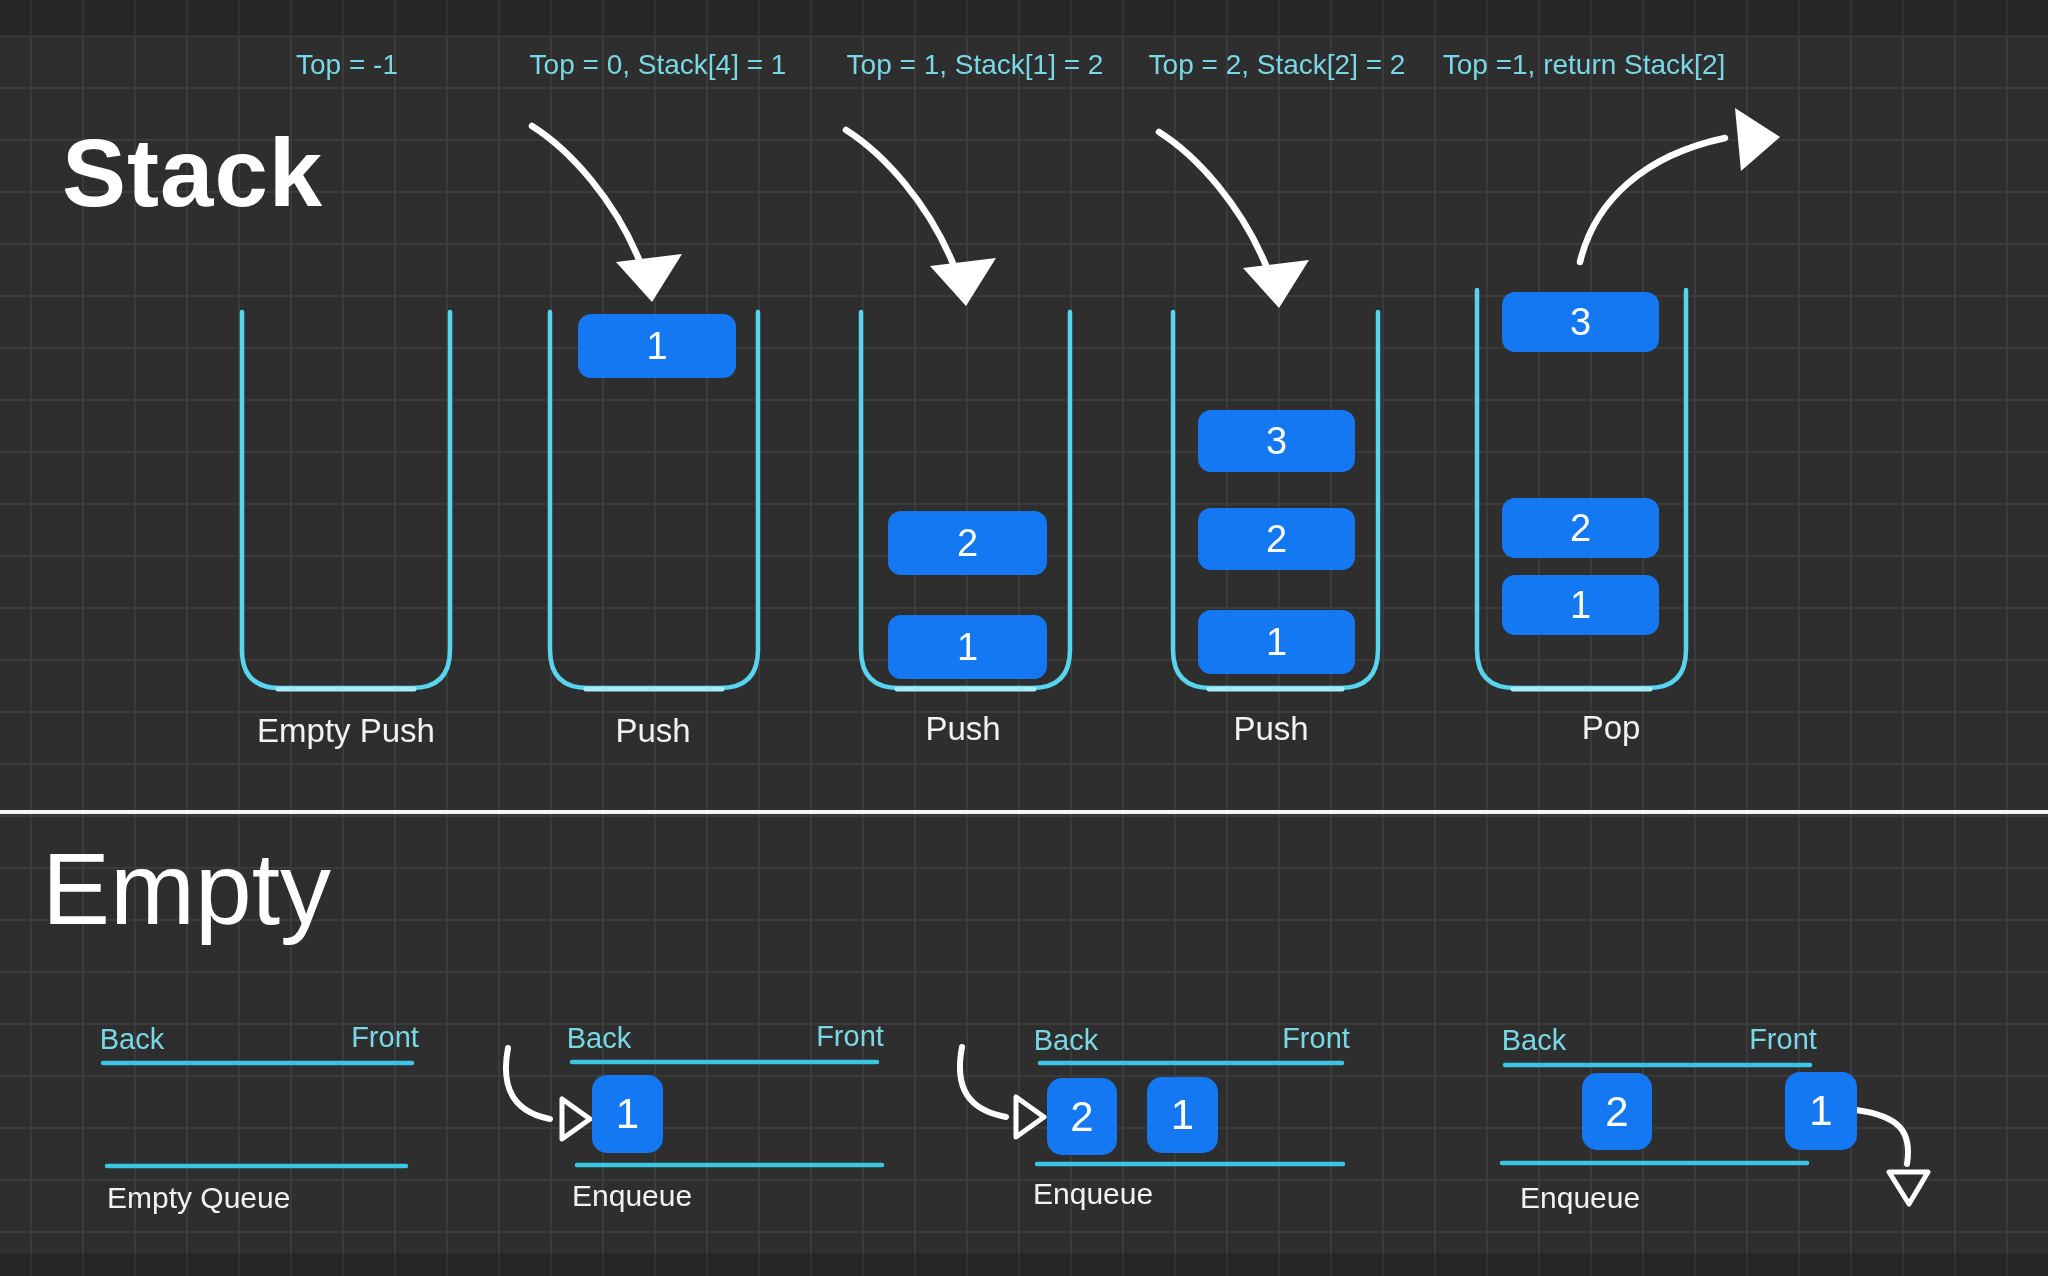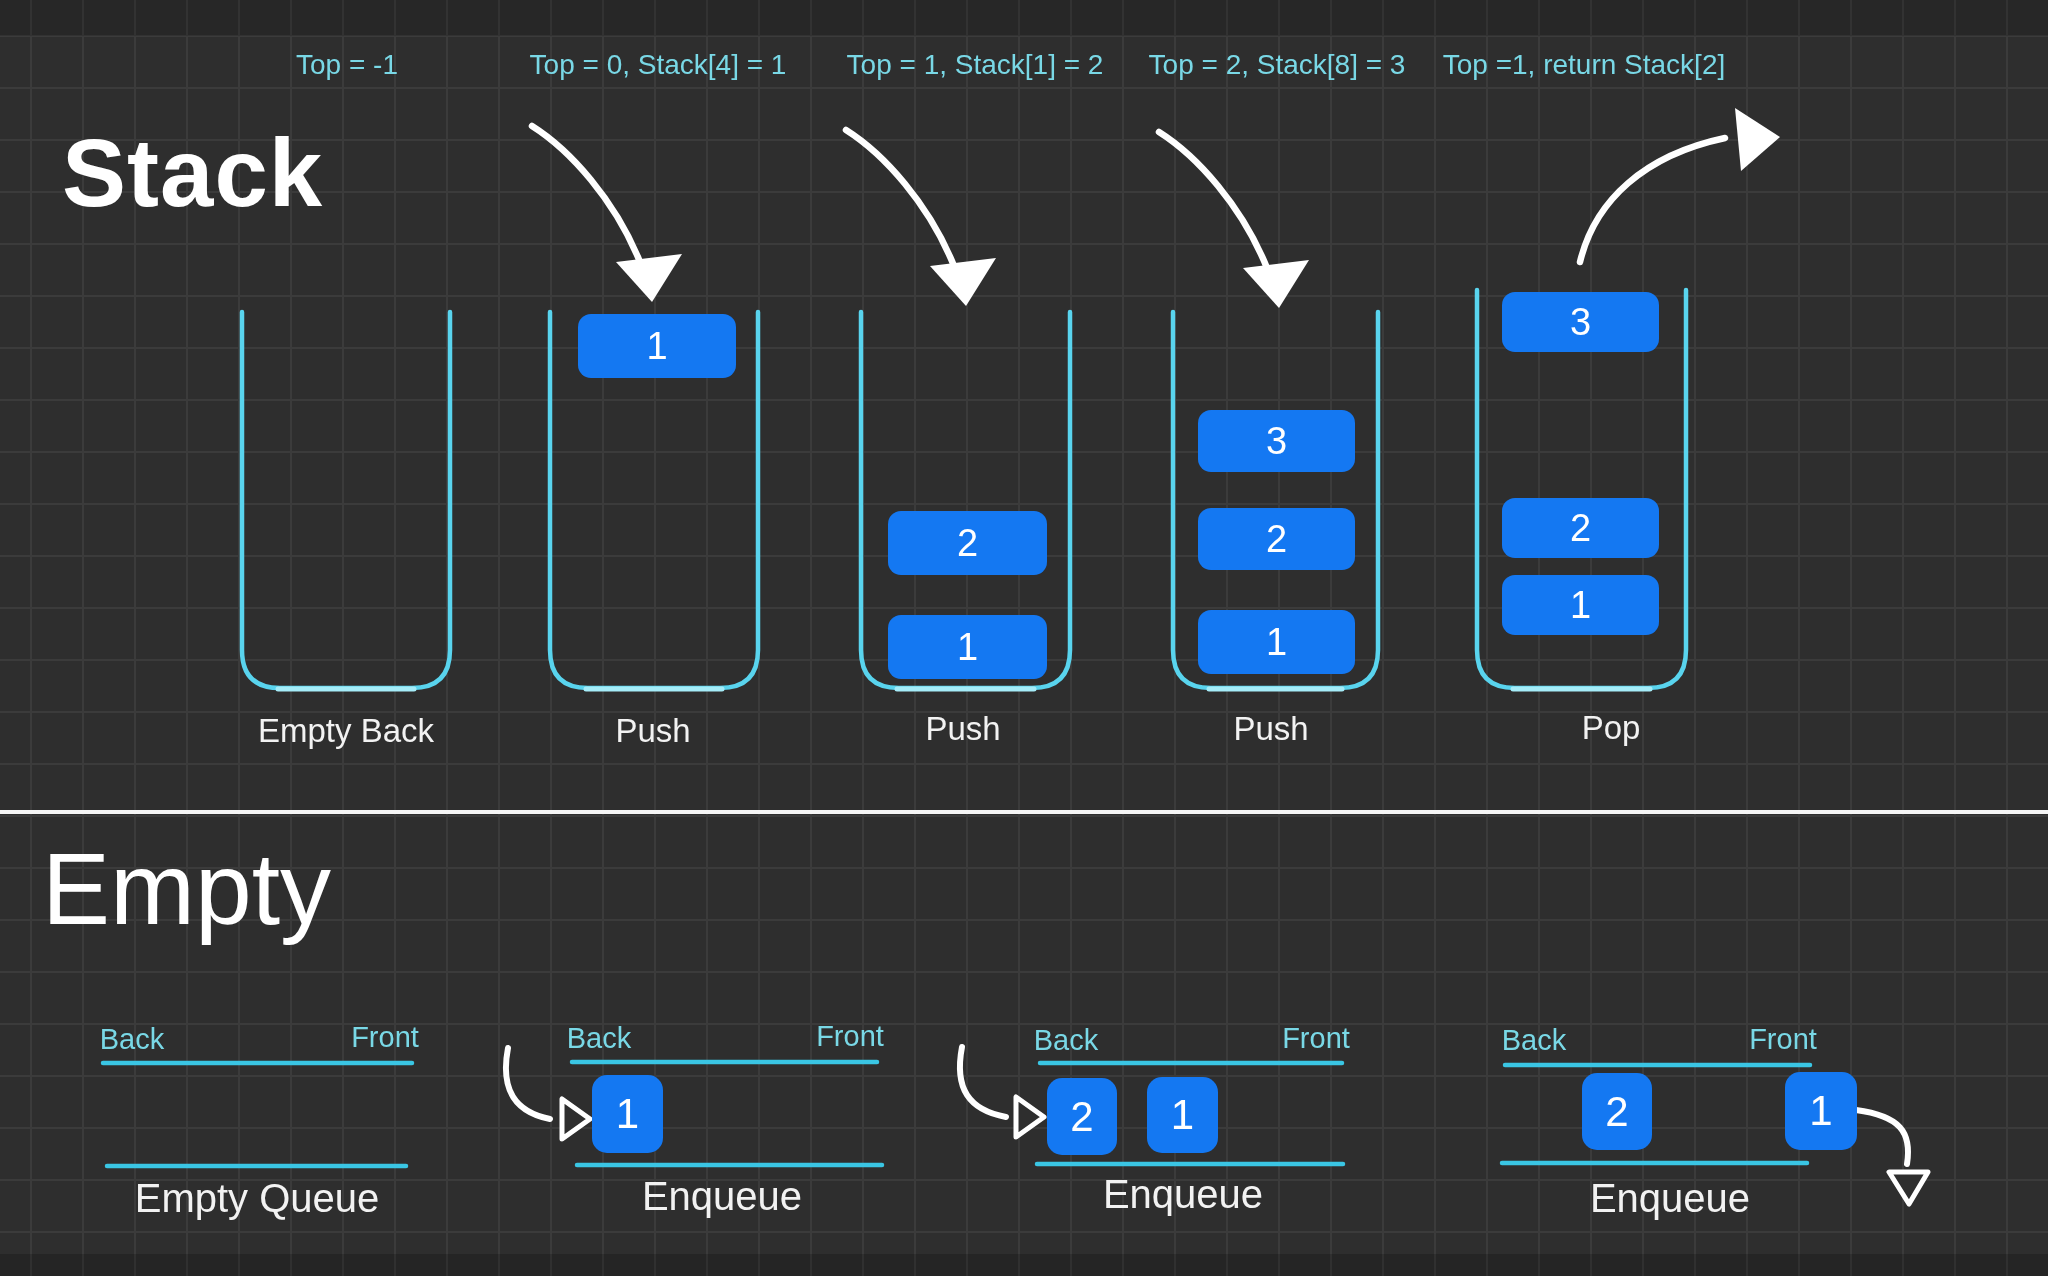--- a/index.html
+++ b/index.html
@@ -14,21 +14,21 @@
     font-family:"Liberation Sans", sans-serif;
     color:#ffffff;
   }
   .abs{position:absolute;}
   .band-top{left:0;top:0;width:2048px;height:36px;background:rgba(0,0,0,0.14);}
   .band-bottom{left:0;bottom:0;width:2048px;height:22px;background:rgba(0,0,0,0.18);}
   .title{font-weight:bold;font-size:96px;line-height:1;letter-spacing:1px;}
   .title2{font-weight:normal;font-size:102px;line-height:1;}
   .annot{font-size:28px;color:#79d8e6;width:340px;text-align:center;line-height:34px;}
   .caption{font-size:33px;color:#f2f2f2;width:300px;text-align:center;line-height:38px;}
-  .qcaption{font-size:40px;color:#f2f2f2;width:300px;text-align:center;line-height:36px;}
+  .qcaption{font-size:30px;color:#f2f2f2;width:300px;line-height:36px;}
   .qlabel{font-size:29px;color:#79d8e6;width:140px;text-align:center;line-height:34px;}
   .sblock{
     background:#1478f2;border-radius:13px;display:flex;align-items:center;justify-content:center;
     font-size:38px;color:#ffffff;
   }
   .qblock{
     background:#1478f2;border-radius:15px;display:flex;align-items:center;justify-content:center;
     font-size:42px;color:#ffffff;
   }
   svg{position:absolute;left:0;top:0;}
@@ -95,37 +95,37 @@
       <polygon points="1016,1097 1016,1137 1044,1117"></polygon>
       <polygon points="1889,1172 1928,1172 1909,1204"></polygon>
     </g>
   </svg>
 
   <div class="abs title" style="left:62px;top:125px;">Stack</div>
 
   <div class="abs annot" style="left:177px;top:48px;">Top = -1</div>
   <div class="abs annot" style="left:488px;top:48px;">Top = 0, Stack[4] = 1</div>
   <div class="abs annot" style="left:805px;top:48px;text-align:center;">Top = 1, Stack[1] = 2</div>
-  <div class="abs annot" style="left:1107px;top:48px;">Top = 2, Stack[8] = 3</div>
+  <div class="abs annot" style="left:1107px;top:48px;">Top = 2, Stack[2] = 2</div>
   <div class="abs annot" style="left:1414px;top:48px;">Top =1, return Stack[2]</div>
 
   <div class="abs sblock" style="left:578px;top:314px;width:158px;height:64px;">1</div>
 
   <div class="abs sblock" style="left:888px;top:511px;width:159px;height:64px;">2</div>
   <div class="abs sblock" style="left:888px;top:615px;width:159px;height:64px;">1</div>
 
   <div class="abs sblock" style="left:1198px;top:410px;width:157px;height:62px;">3</div>
   <div class="abs sblock" style="left:1198px;top:508px;width:157px;height:62px;">2</div>
   <div class="abs sblock" style="left:1198px;top:610px;width:157px;height:64px;">1</div>
 
   <div class="abs sblock" style="left:1502px;top:292px;width:157px;height:60px;">3</div>
   <div class="abs sblock" style="left:1502px;top:498px;width:157px;height:60px;">2</div>
   <div class="abs sblock" style="left:1502px;top:575px;width:157px;height:60px;">1</div>
 
-  <div class="abs caption" style="left:196px;top:712px;">Empty Back</div>
+  <div class="abs caption" style="left:196px;top:712px;">Empty Push</div>
   <div class="abs caption" style="left:503px;top:712px;">Push</div>
   <div class="abs caption" style="left:813px;top:710px;">Push</div>
   <div class="abs caption" style="left:1121px;top:710px;">Push</div>
   <div class="abs caption" style="left:1461px;top:709px;">Pop</div>
 
   <div class="abs title2" style="left:42px;top:838px;">Empty</div>
 
   <div class="abs qlabel" style="left:62px;top:1022px;">Back</div>
   <div class="abs qlabel" style="left:315px;top:1020px;">Front</div>
   <div class="abs qlabel" style="left:529px;top:1021px;">Back</div>

